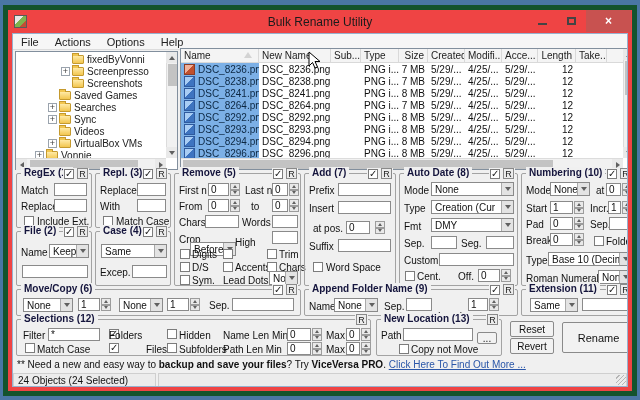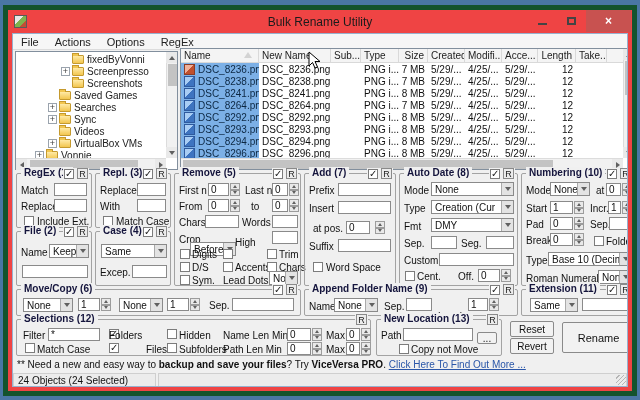--- a/index.html
+++ b/index.html
@@ -130,21 +130,21 @@
           </div>
       </div>
     </div>
 
     <div id="client">
 
       <div id="menubar">
           <span class="menu-item">File</span>
           <span class="menu-item">Actions</span>
           <span class="menu-item">Options</span>
-          <span class="menu-item">RegEx</span>
+          <span class="menu-item">Help</span>
         </div>
 
       <div id="tree">
         <div id="tree-items" style="position:absolute;left:0;top:1px;right:11px;overflow:hidden;">
             <div class="trow" style="padding-left: 56px;">
               <span class="fold"></span>
               <span>fixedByVonni</span>
             </div>
             <div class="trow" style="padding-left: 45px;">
               <span class="plus">+</span>

